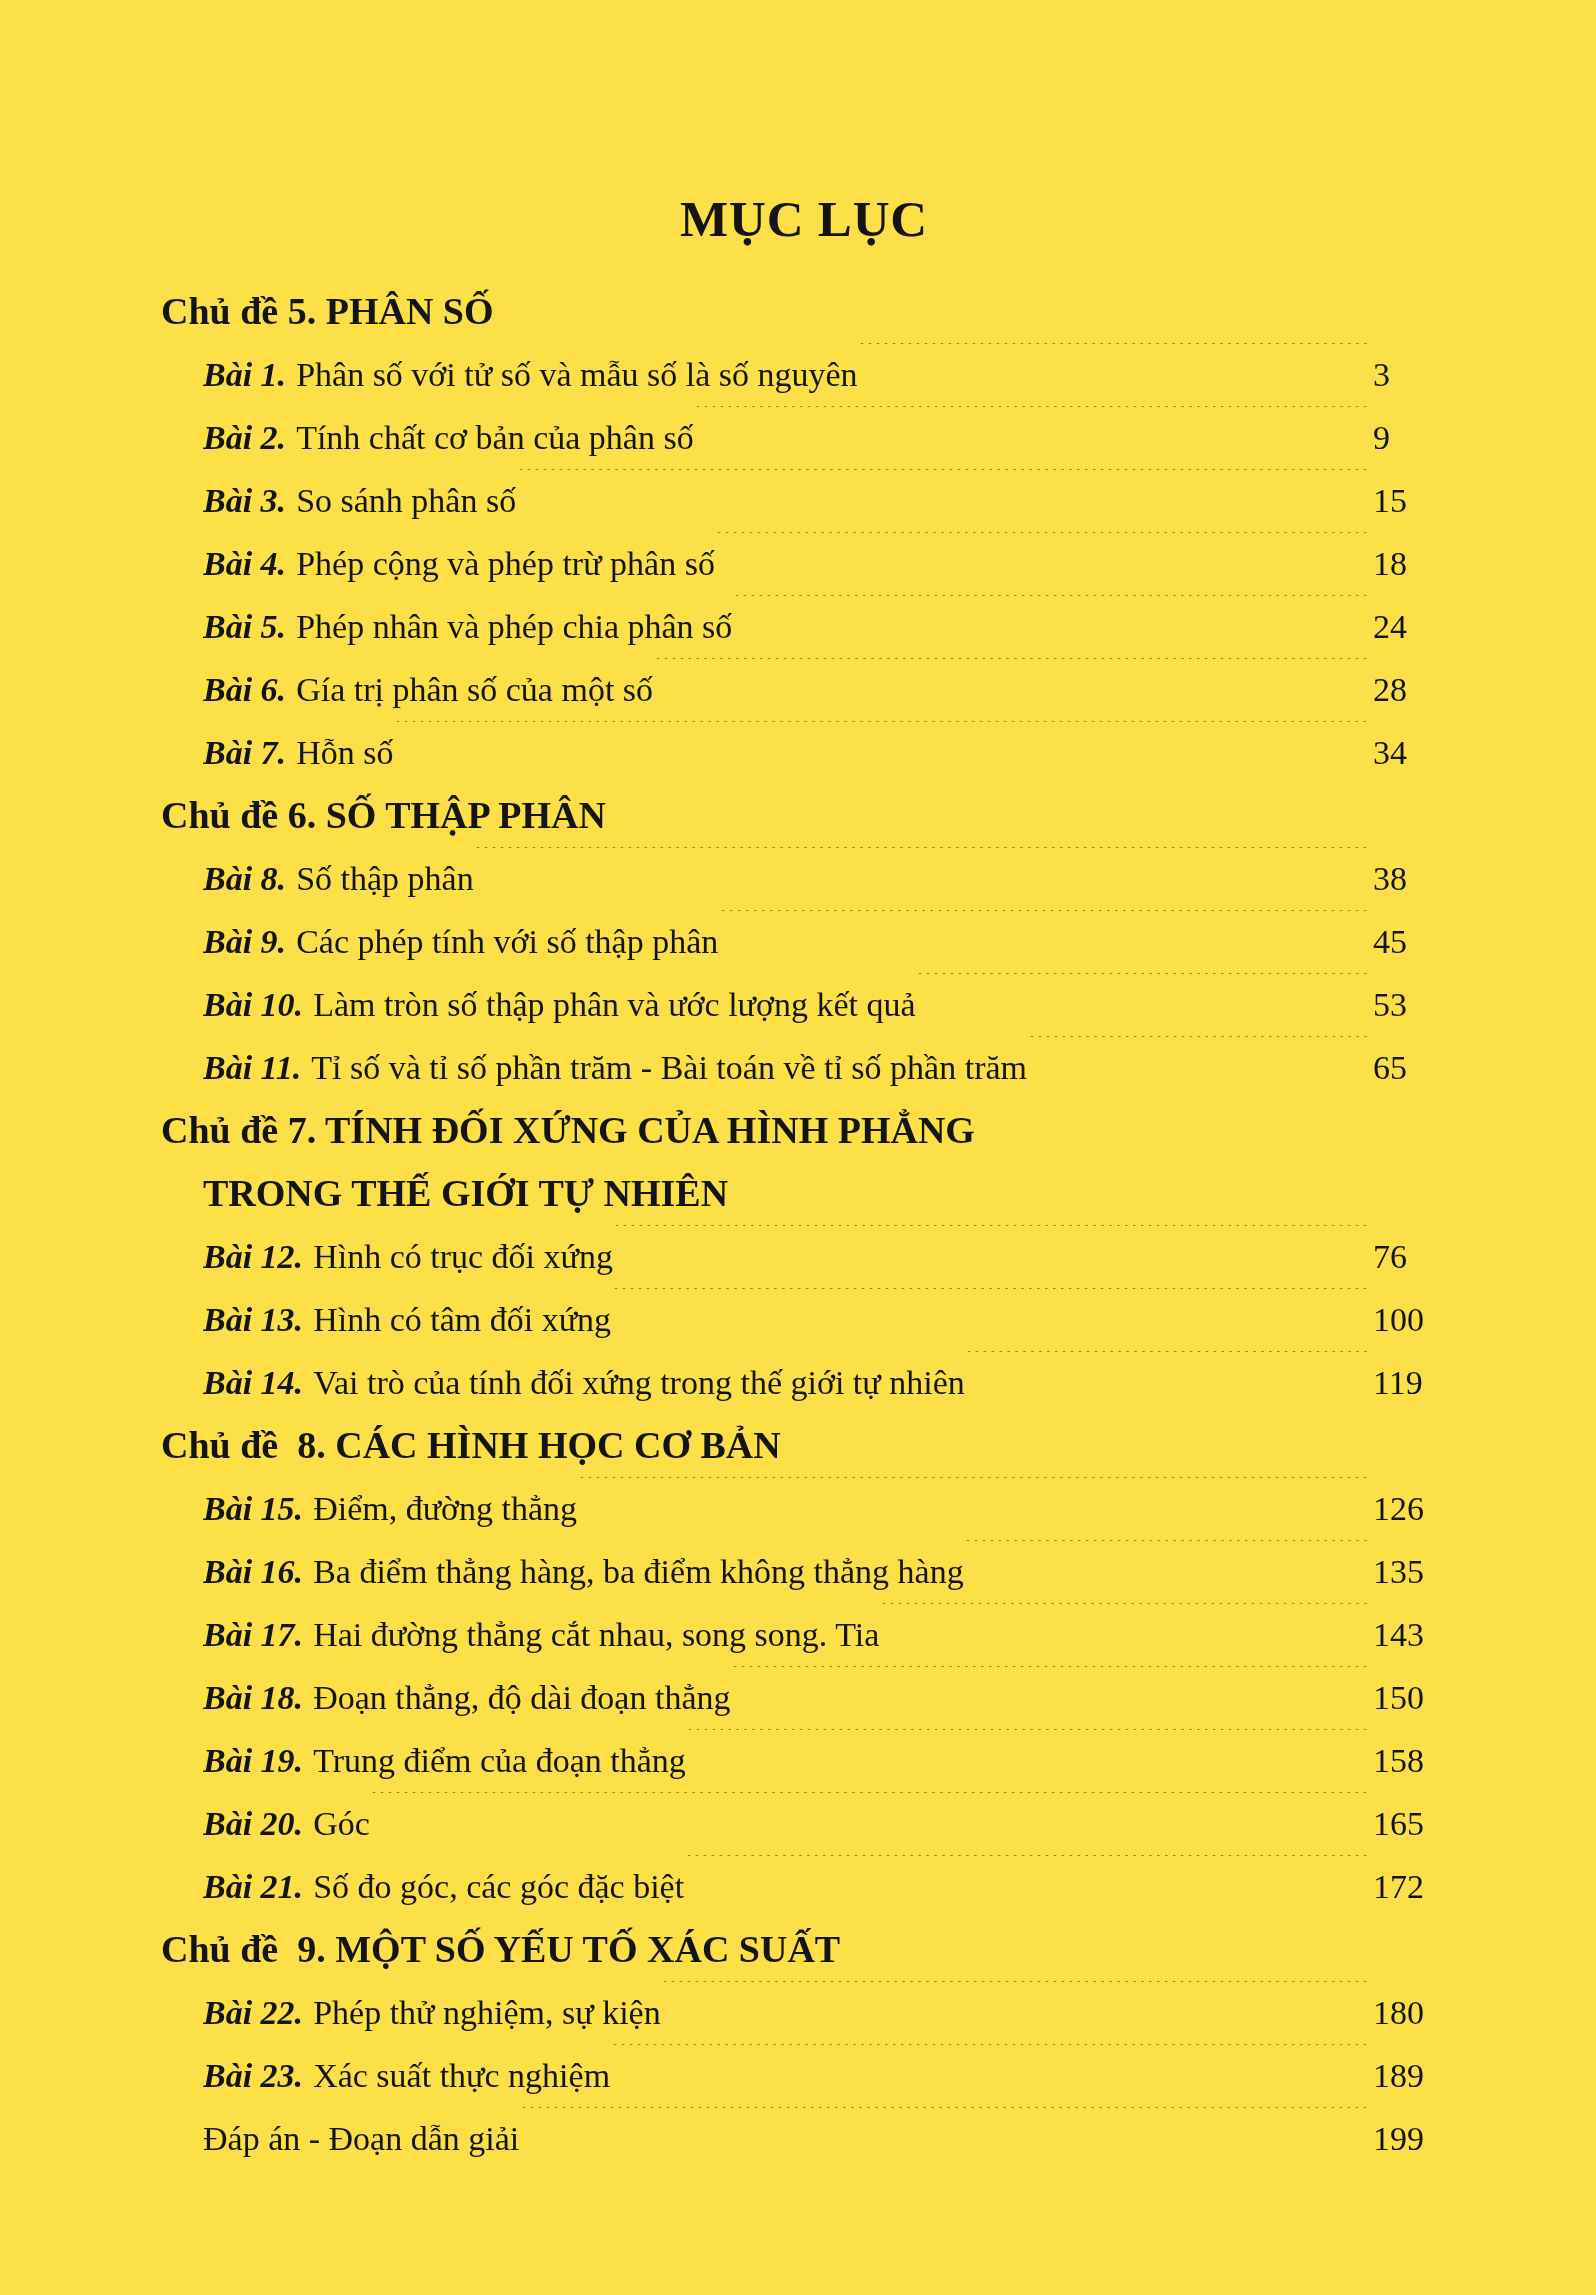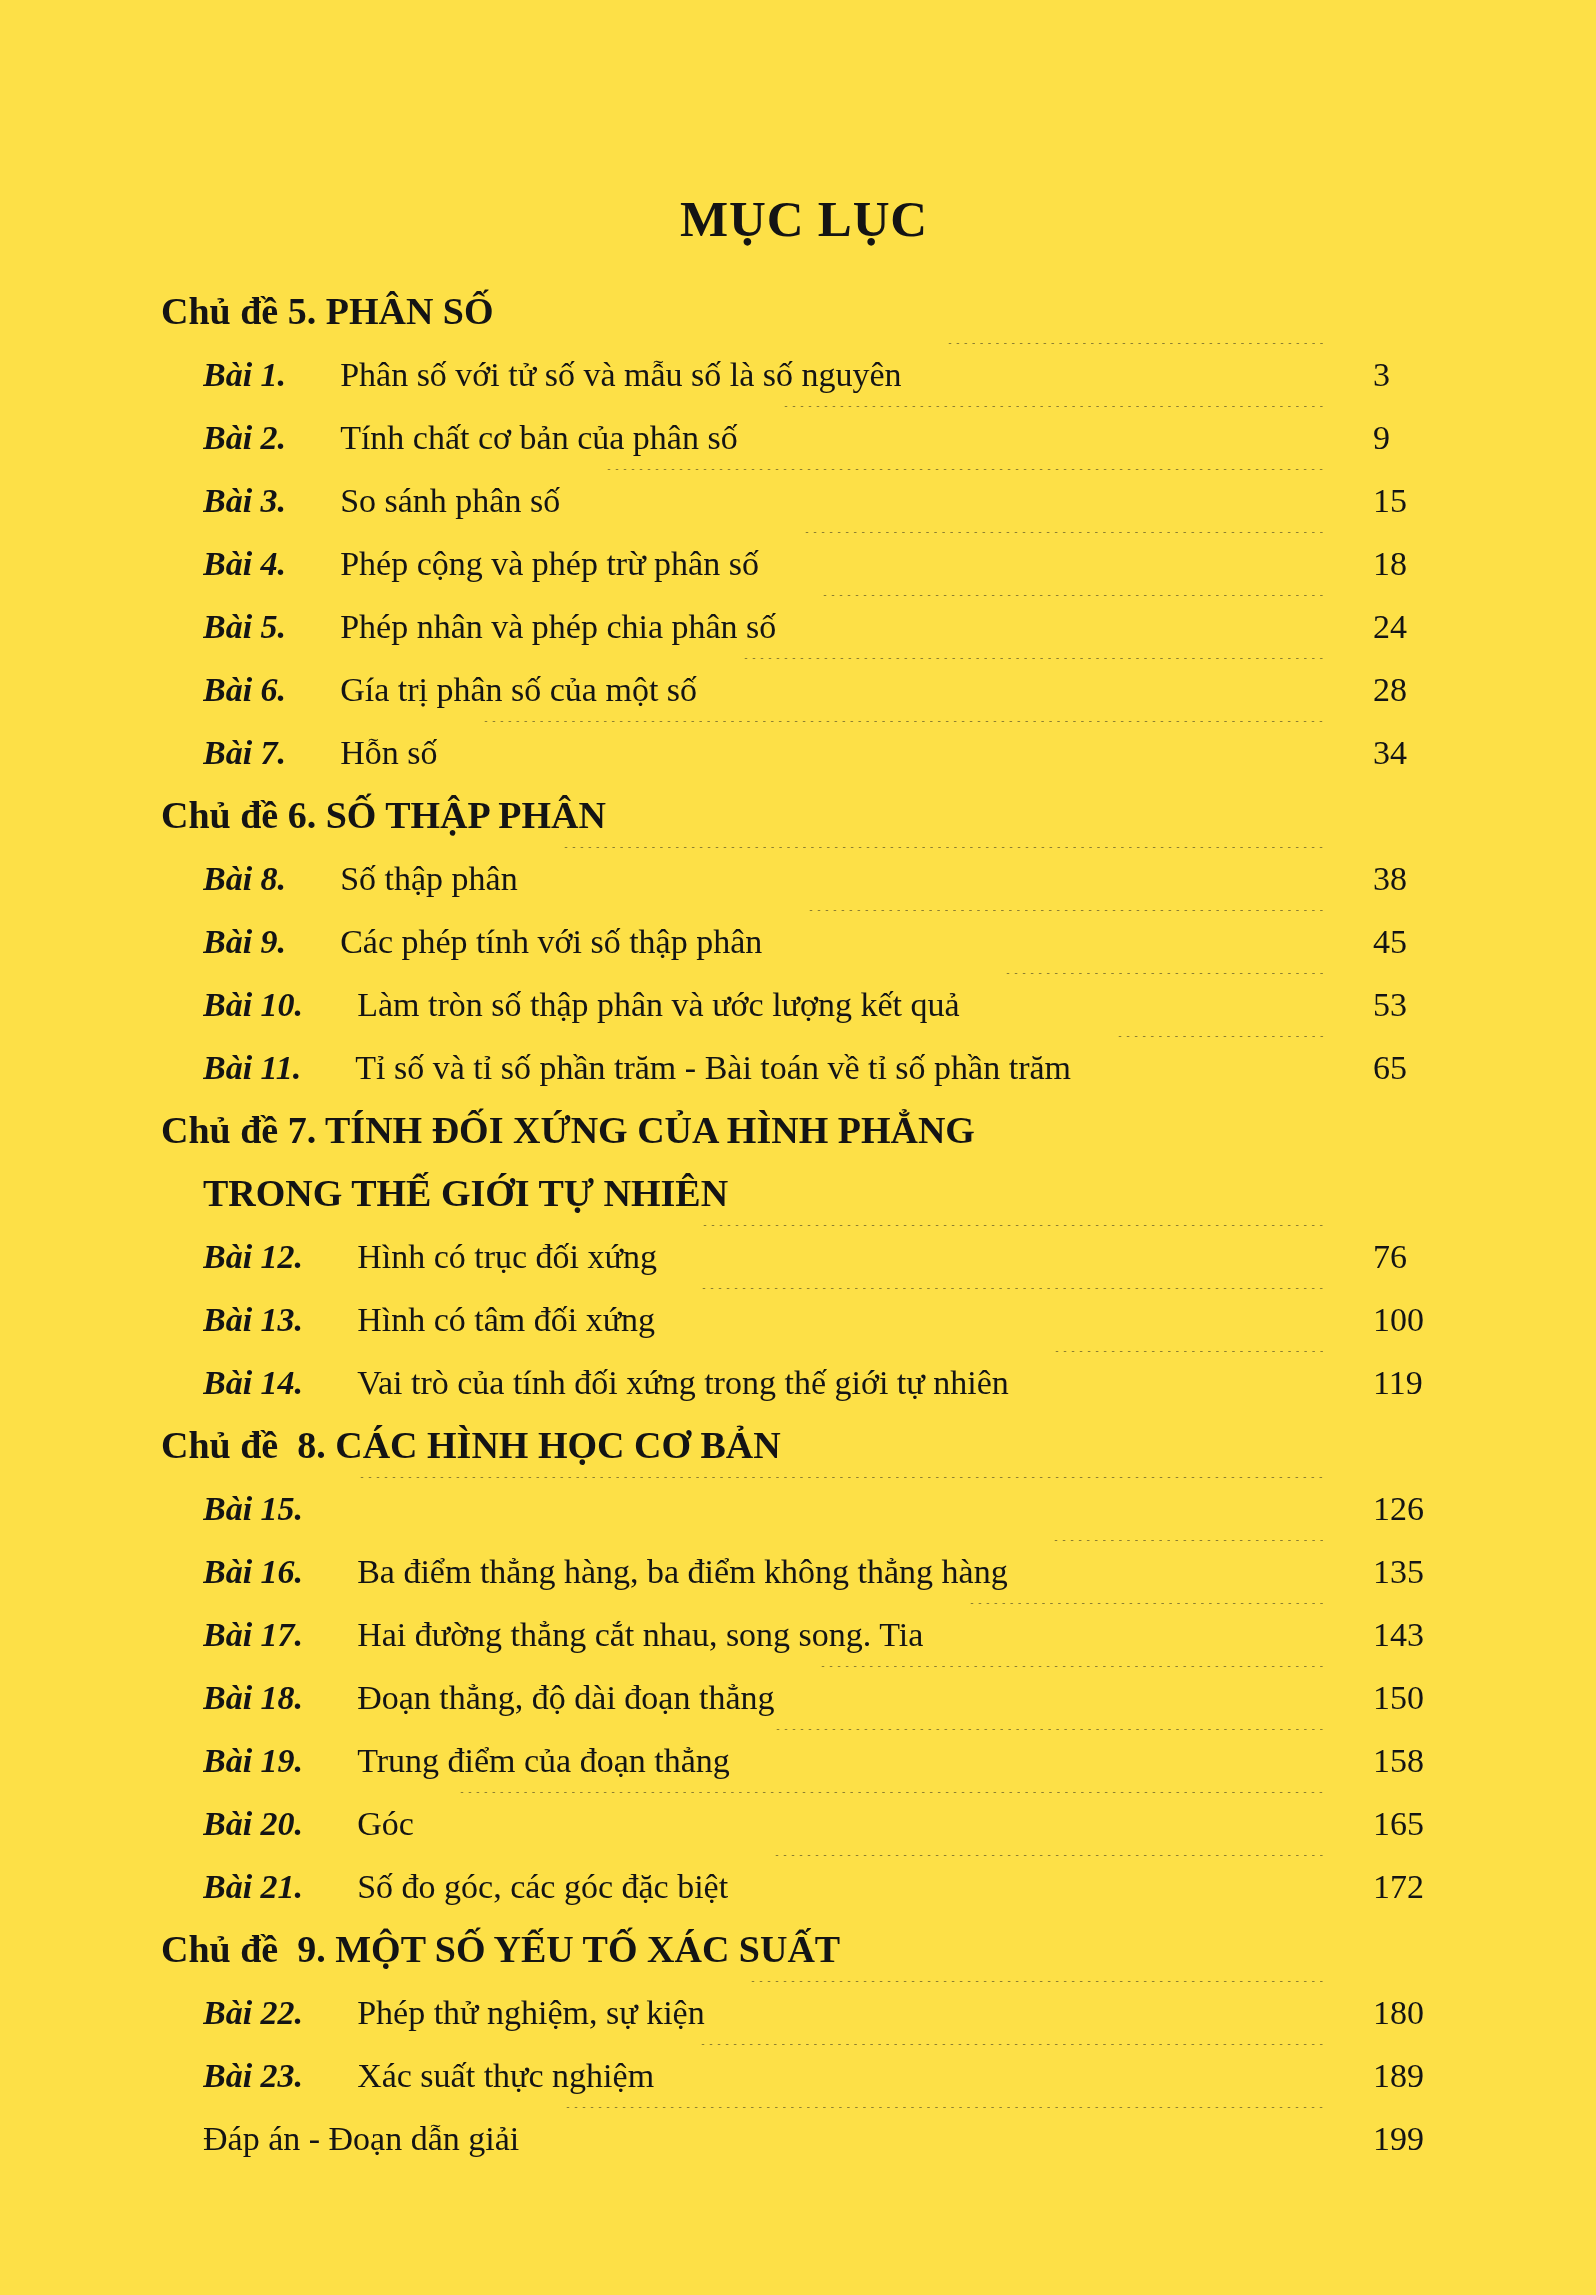--- a/index.html
+++ b/index.html
@@ -43,21 +43,20 @@
   }
   .heading-row .heading-text {
     white-space: pre;
   }
   .heading-cont {
     margin-left: 42px;
   }
   .entry-row {
     margin-left: 42px;
     font-size: 34px;
-    gap: 44px;
   }
   .entry-label {
     font-weight: 700;
     font-style: italic;
     white-space: pre;
     margin-right: 10px;
   }
   .entry-title {
     white-space: pre;
   }
@@ -175,20 +174,21 @@
         <span class="entry-label">Bài 14.</span>
         <span class="entry-title">Vai trò của tính đối xứng trong thế giới tự nhiên</span>
         <span class="dots"></span>
         <span class="page-num">119</span>
       </div>
       <div class="toc-row heading-row">
         <span class="heading-text">Chủ đề  8. CÁC HÌNH HỌC CƠ BẢN</span>
       </div>
       <div class="toc-row entry-row">
         <span class="entry-label">Bài 15.</span>
+        <span class="entry-title">Điểm, đường thẳng</span>
         <span class="dots"></span>
         <span class="page-num">126</span>
       </div>
       <div class="toc-row entry-row">
         <span class="entry-label">Bài 16.</span>
         <span class="entry-title">Ba điểm thẳng hàng, ba điểm không thẳng hàng</span>
         <span class="dots"></span>
         <span class="page-num">135</span>
       </div>
       <div class="toc-row entry-row">

